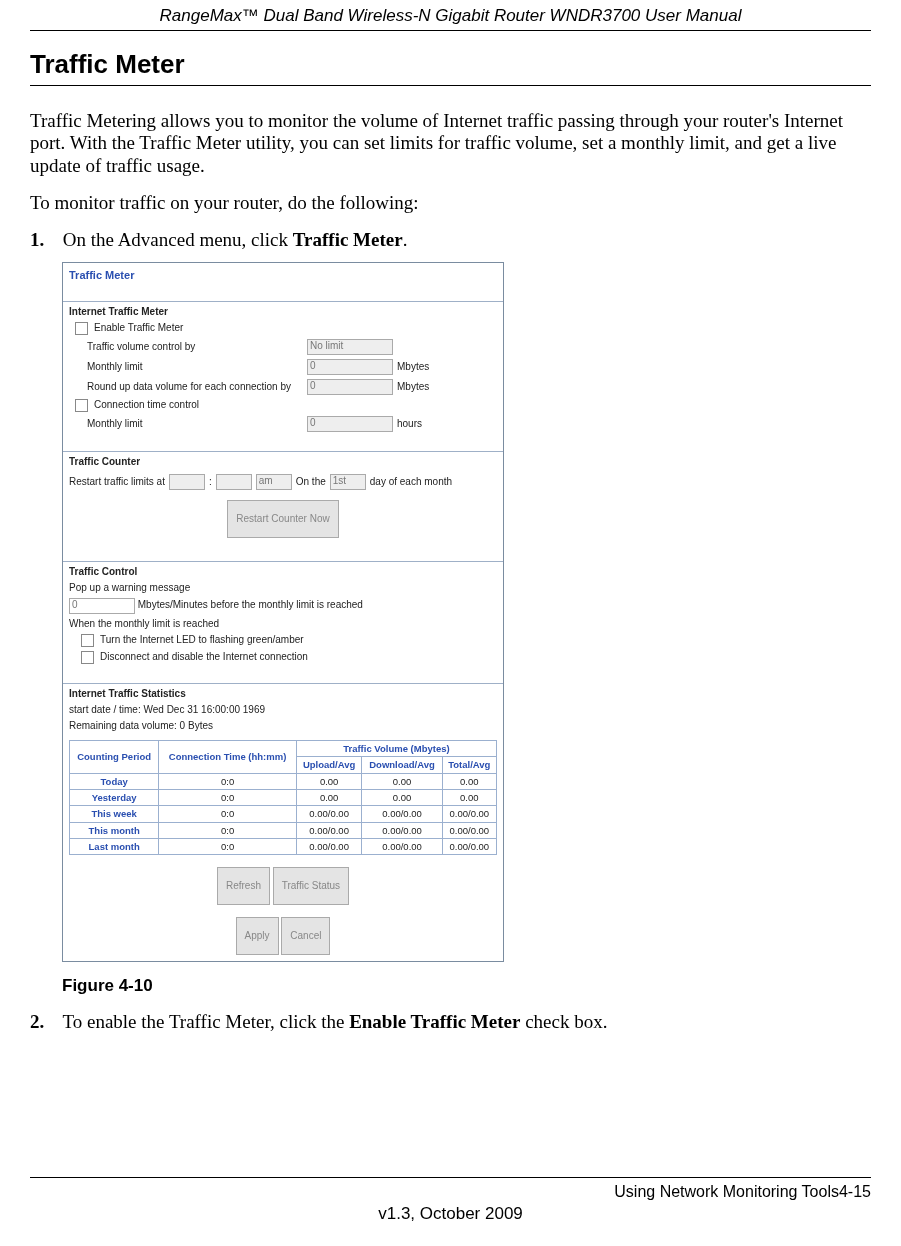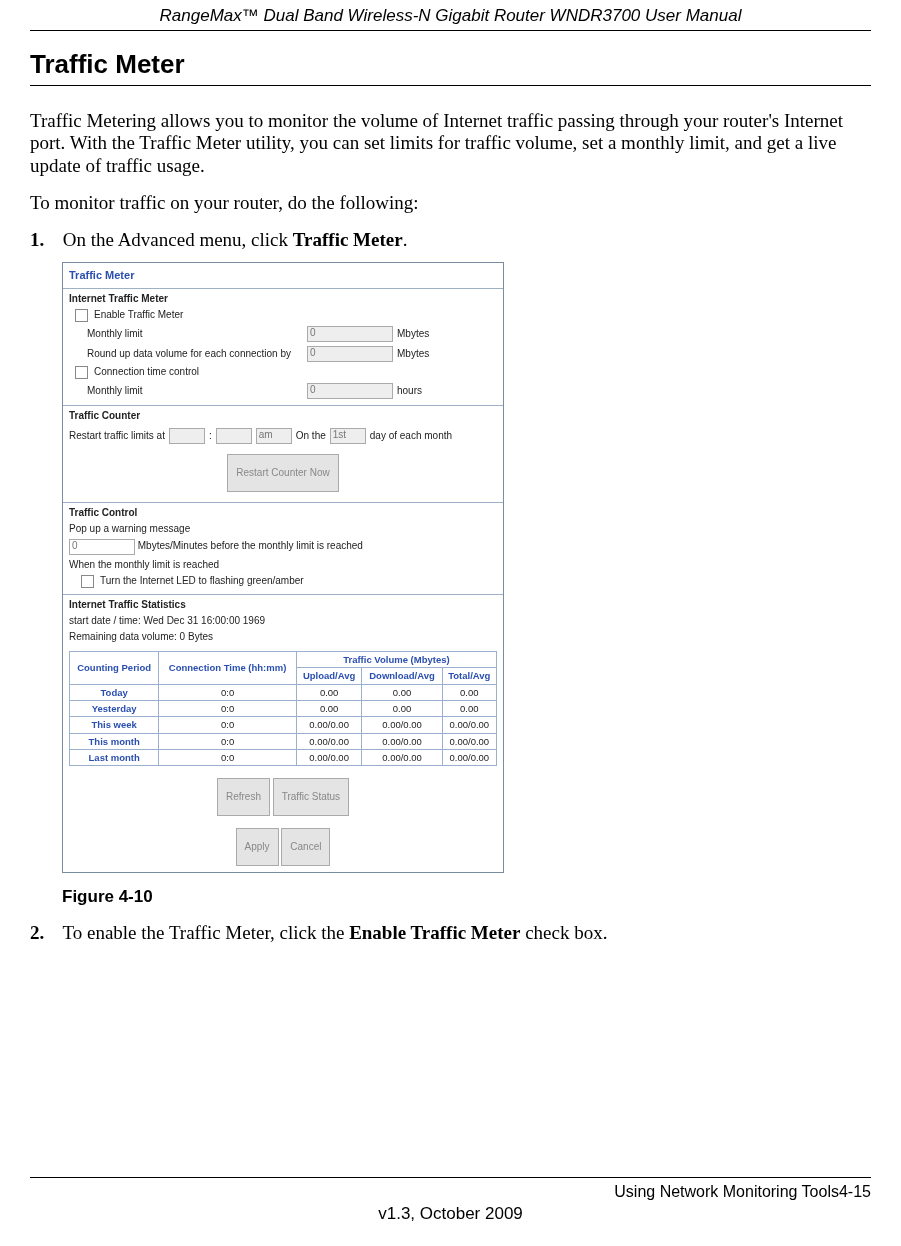--- a/index.html
+++ b/index.html
@@ -66,21 +66,21 @@
   .shot .panel-title {
     color: #2a4fb0;
     font-weight: bold;
     font-size: 11px;
     padding: 6px 6px 2px;
   }
   .shot .sec-title {
     font-weight: bold;
     padding: 4px 6px 2px;
     border-top: 1px solid #9fb0c7;
-    margin-top: 4px;
+    margin-top: 17px;
     font-size: 10px;
   }
   .shot .row {
     display: flex;
     align-items: center;
     padding: 2px 0 2px 24px;
   }
   .shot .row .lbl { width: 220px; }
   .shot .cb {
     display: inline-block;
@@ -174,20 +174,24 @@
 
       <div class="figure-wrap">
         <div class="shot">
           <div class="panel-title">Traffic Meter</div>
 
           <div class="sec-title">Internet Traffic Meter</div>
           <div class="plain-row" style="padding-left:12px;">
             <span class="cb"></span><span>Enable Traffic Meter</span>
           </div>
           <div class="row">
+            <span class="lbl">Traffic volume control by</span>
+            <span class="inp">No limit</span>
+          </div>
+          <div class="row">
             <span class="lbl">Monthly limit</span>
             <span class="inp">0</span>
             <span class="unit">Mbytes</span>
           </div>
           <div class="row">
             <span class="lbl">Round up data volume for each connection by</span>
             <span class="inp">0</span>
             <span class="unit">Mbytes</span>
           </div>
           <div class="plain-row" style="padding-left:12px;">
@@ -217,20 +221,23 @@
           <div class="sec-title">Traffic Control</div>
           <div class="plain-row">Pop up a warning message</div>
           <div class="plain-row">
             <span class="inp md" style="background:#fff;">0</span>
             <span>Mbytes/Minutes before the monthly limit is reached</span>
           </div>
           <div class="plain-row">When the monthly limit is reached</div>
           <div class="plain-row" style="padding-left:18px;">
             <span class="cb"></span><span>Turn the Internet LED to flashing green/amber</span>
           </div>
+          <div class="plain-row" style="padding-left:18px;">
+            <span class="cb"></span><span>Disconnect and disable the Internet connection</span>
+          </div>
 
           <div class="sec-title">Internet Traffic Statistics</div>
           <div class="plain-row">start date / time: Wed Dec 31 16:00:00 1969</div>
           <div class="plain-row">Remaining data volume: 0 Bytes</div>
 
           <table class="stats">
             <thead>
               <tr>
                 <th rowspan="2">Counting Period</th>
                 <th rowspan="2">Connection Time (hh:mm)</th>

